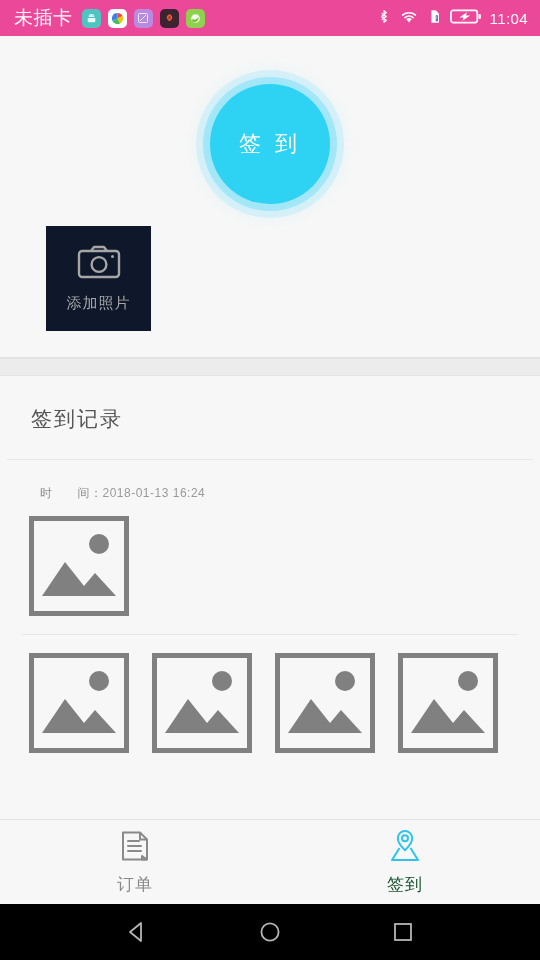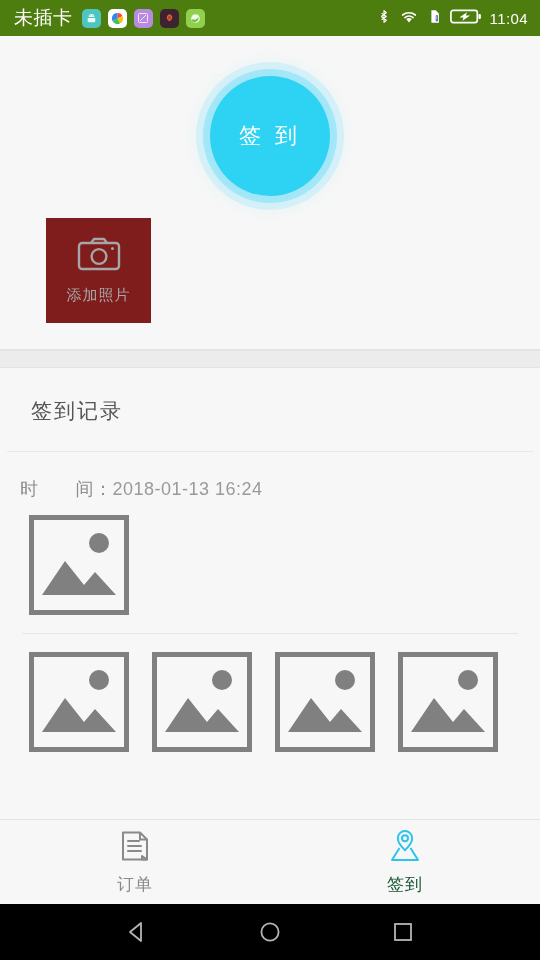--- a/index.html
+++ b/index.html
@@ -16,21 +16,21 @@
     height: 960px;
     overflow: hidden;
     background: #f5f5f5;
     display: flex;
     flex-direction: column;
   }
 
   
   .statusbar {
     height: 36px;
-    background: #4d7c0f;
+    background: #ec4899;
     display: flex;
     align-items: center;
     padding: 0 12px 0 14px;
     flex: 0 0 36px;
     box-sizing: border-box;
   }
   .carrier {
     color: #ffffff;
     font-size: 19px;
     letter-spacing: 0.5px;
@@ -65,20 +65,21 @@
     flex: 1 1 auto;
     overflow: hidden;
     background: #efefef;
     display: flex;
     flex-direction: column;
   }
 
   
   .top-card {
     background: #f7f7f7;
+    padding-top: 8px;
     border-bottom: 1px solid #e2e2e2;
   }
   .signin-wrap {
     display: flex;
     justify-content: center;
     padding: 40px 0 22px 0;
   }
   .signin-btn {
     position: relative;
     width: 120px;
@@ -99,21 +100,21 @@
       0 0 16px 14px rgba(170, 235, 252, 0.18);
     font-family: "Liberation Sans", "DejaVu Sans", sans-serif;
   }
 
   .photo-row {
     padding: 0 0 26px 46px;
   }
   .add-photo {
     width: 105px;
     height: 105px;
-    background: #7f1d1d;
+    background: #0f172a;
     display: flex;
     flex-direction: column;
     align-items: center;
     justify-content: center;
     gap: 10px;
     cursor: pointer;
   }
   .add-photo .ap-label {
     font-size: 15px;
     color: #a8a8a8;
@@ -138,23 +139,23 @@
     letter-spacing: 2px;
     padding: 22px 0 26px 24px;
     border-bottom: 1px solid #e8e8e8;
     font-weight: normal;
     margin: 7px;
   }
   .record {
     padding: 18px 0 0 0;
   }
   .rec-time {
-    font-size: 18px;
+    font-size: 12px;
     color: #8e8e8e;
-    padding: 0 0 14px 20px;
+    padding: 0 0 14px 40px;
     letter-spacing: 0.5px;
     white-space: pre;
   }
   .rec-time .rt-value {
     color: #9a9a9a;
   }
   .thumbs {
     display: flex;
     gap: 23px;
     padding: 0 0 18px 29px;

